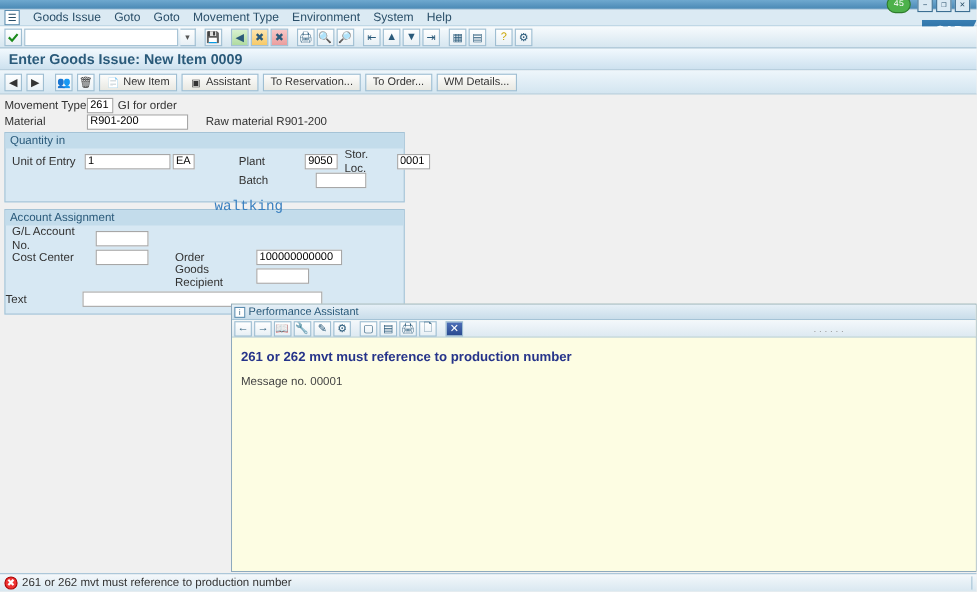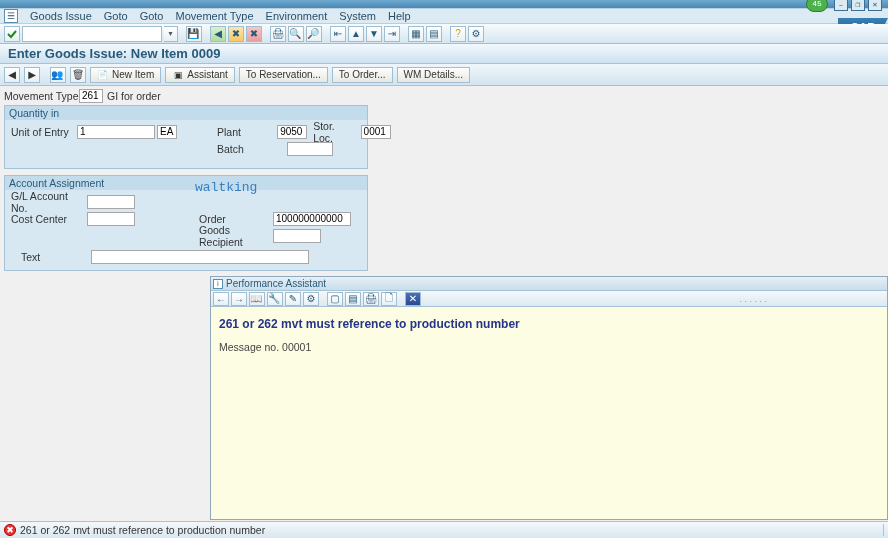--- a/index.html
+++ b/index.html
@@ -152,20 +152,25 @@
       </div>
   </div>
 
   <div class="content">
 
     <div class="fieldrow">
       <span class="lbl" style="width:75px">Movement Type</span>
       <input class="finput" style="width: 24px;" value="261">
       <span style="margin-left:4px">GI for order</span>
     </div>
+    <div class="fieldrow">
+      <span class="lbl" style="width:75px">Material</span>
+      <input class="finput" style="width: 92px;" value="R901-200">
+      <span style="margin-left:16px">Raw material R901-200</span>
+    </div>
 
     <div class="groupbox" style="width:364px">
       <div class="grouptitle">Quantity in</div>
       <div class="groupbody">
         <div class="gcol">
           <div class="fieldrow">
             <span class="lbl" style="width:66px">Unit of Entry</span>
             <input class="finput" style="width: 78px;" value="1">
             <input class="finput" style="width: 20px; margin-left: 2px;" value="EA">
           </div>
@@ -180,21 +185,21 @@
           <div class="fieldrow">
             <span class="lbl" style="width:34px">Batch</span>
             <input class="finput" style="width: 46px; margin-left: 36px;" value="">
           </div>
         </div>
       </div>
     </div>
 
     <div class="groupbox" style="width:364px; margin-top:6px; position:relative">
       <div class="grouptitle">Account Assignment</div>
-      <div class="groupbody" style="gap:64px">
+      <div class="groupbody" style="gap:24px">
         <div class="gcol">
           <div class="fieldrow">
             <span class="lbl" style="width:76px">G/L Account No.</span>
             <input class="finput" style="width: 48px;" value="">
           </div>
           <div class="fieldrow">
             <span class="lbl" style="width:76px">Cost Center</span>
             <input class="finput" style="width: 48px;" value="">
           </div>
         </div>
@@ -203,21 +208,21 @@
           <div class="fieldrow">
             <span class="lbl" style="width:74px">Order</span>
             <input class="finput" style="width: 78px;" value="100000000000">
           </div>
           <div class="fieldrow">
             <span class="lbl" style="width:74px">Goods Recipient</span>
             <input class="finput" style="width: 48px;" value="">
           </div>
         </div>
       </div>
-      <div class="fieldrow" style="padding:0 16px">
+      <div class="fieldrow" style="padding:0 0">
         <span class="lbl" style="width:70px">Text</span>
         <input class="finput" style="width: 218px;" value="">
       </div>
     </div>
 
   </div>
 
   <div class="watermark">waltking</div>
 
   <div class="pa-window">

